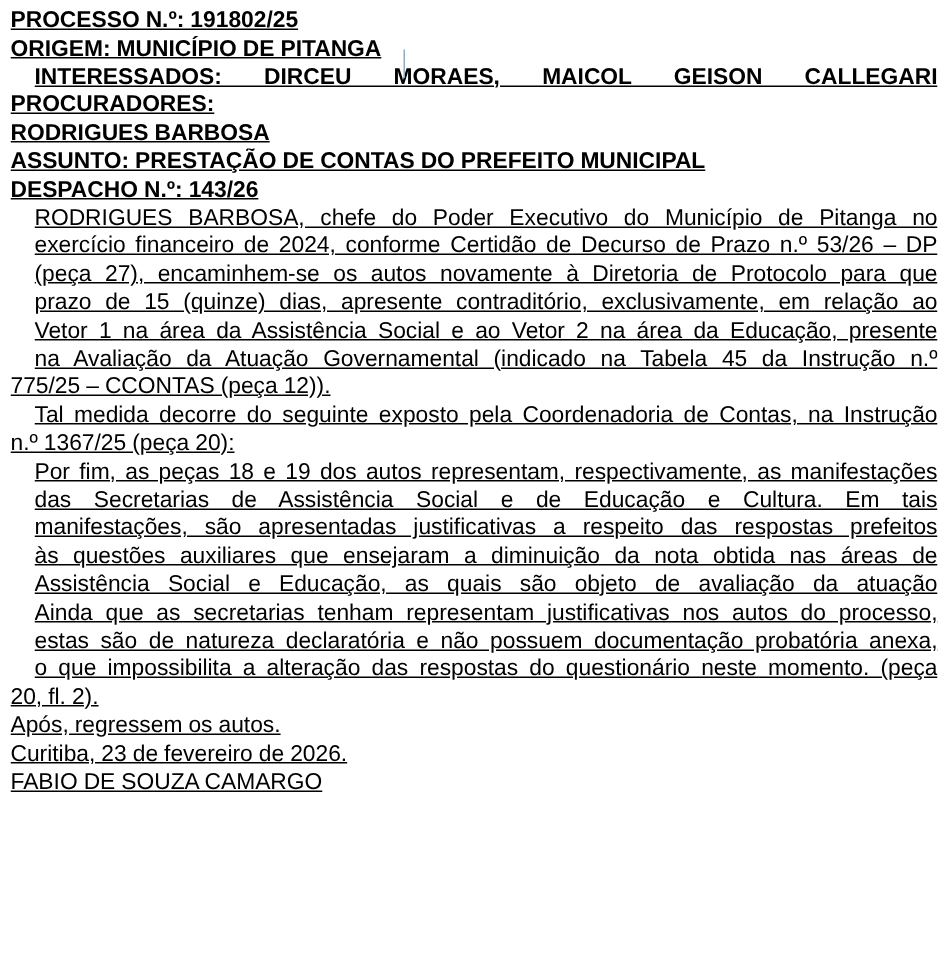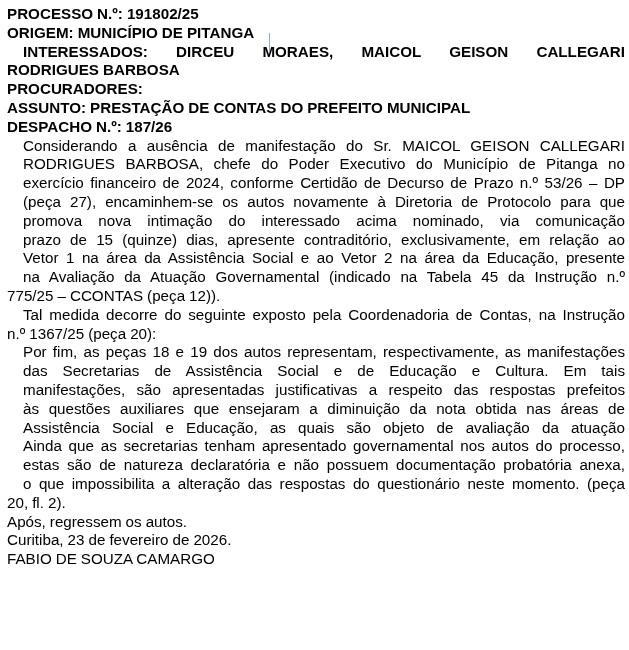--- a/index.html
+++ b/index.html
@@ -21,20 +21,21 @@
     line-height: 18.8px;
     word-spacing: -0.2px;
     color: #000000;
   }
   .block { margin: 0; padding: 0; }
   .line {
     height: 18.8px;
     overflow: hidden;
     white-space: normal;
     text-align: left;
+    text-decoration: underline;
   }
   .line.just {
     text-align: justify;
     text-align-last: justify;
     text-justify: inter-word;
     margin-left: 16px;
   }
   .line.bold { font-weight: 700; }
   .caret {
     position: absolute;
@@ -47,47 +48,45 @@
 </style>
 </head>
 <body>
 
 <div class="page">
   <div class="doc" id="doc">
       <div class="block">
         <div class="line bold">PROCESSO N.º: 191802/25</div>
         <div class="line bold">ORIGEM: MUNICÍPIO DE PITANGA</div>
         <div class="line bold just">INTERESSADOS: DIRCEU MORAES, MAICOL GEISON CALLEGARI</div>
+        <div class="line bold">PROCURADORES:</div>
         <div class="line bold">RODRIGUES BARBOSA</div>
-        <div class="line bold">PROCURADORES:</div>
         <div class="line bold">ASSUNTO: PRESTAÇÃO DE CONTAS DO PREFEITO MUNICIPAL</div>
-        <div class="line bold">DESPACHO N.º: 187/26</div>
+        <div class="line bold">DESPACHO N.º: 143/26</div>
       </div>
       <div class="block">
-        <div class="line just">Considerando a ausência de manifestação do Sr. MAICOL GEISON CALLEGARI</div>
         <div class="line just">RODRIGUES BARBOSA, chefe do Poder Executivo do Município de Pitanga no</div>
         <div class="line just">exercício financeiro de 2024, conforme Certidão de Decurso de Prazo n.º 53/26 – DP</div>
         <div class="line just">(peça 27), encaminhem-se os autos novamente à Diretoria de Protocolo para que</div>
-        <div class="line just">promova nova intimação do interessado acima nominado, via comunicação</div>
         <div class="line just">prazo de 15 (quinze) dias, apresente contraditório, exclusivamente, em relação ao</div>
         <div class="line just">Vetor 1 na área da Assistência Social e ao Vetor 2 na área da Educação, presente</div>
         <div class="line just">na Avaliação da Atuação Governamental (indicado na Tabela 45 da Instrução n.º</div>
         <div class="line">775/25 – CCONTAS (peça 12)).</div>
       </div>
       <div class="block">
         <div class="line just">Tal medida decorre do seguinte exposto pela Coordenadoria de Contas, na Instrução</div>
         <div class="line">n.º 1367/25 (peça 20):</div>
       </div>
       <div class="block">
         <div class="line just">Por fim, as peças 18 e 19 dos autos representam, respectivamente, as manifestações</div>
         <div class="line just">das Secretarias de Assistência Social e de Educação e Cultura. Em tais</div>
         <div class="line just">manifestações, são apresentadas justificativas a respeito das respostas prefeitos</div>
         <div class="line just">às questões auxiliares que ensejaram a diminuição da nota obtida nas áreas de</div>
         <div class="line just">Assistência Social e Educação, as quais são objeto de avaliação da atuação</div>
-        <div class="line just">Ainda que as secretarias tenham apresentado governamental nos autos do processo,</div>
+        <div class="line just">Ainda que as secretarias tenham representam justificativas nos autos do processo,</div>
         <div class="line just">estas são de natureza declaratória e não possuem documentação probatória anexa,</div>
         <div class="line just">o que impossibilita a alteração das respostas do questionário neste momento. (peça</div>
         <div class="line">20, fl. 2).</div>
       </div>
       <div class="block">
         <div class="line">Após, regressem os autos.</div>
         <div class="line">Curitiba, 23 de fevereiro de 2026.</div>
         <div class="line">FABIO DE SOUZA CAMARGO</div>
       </div>
     </div>

